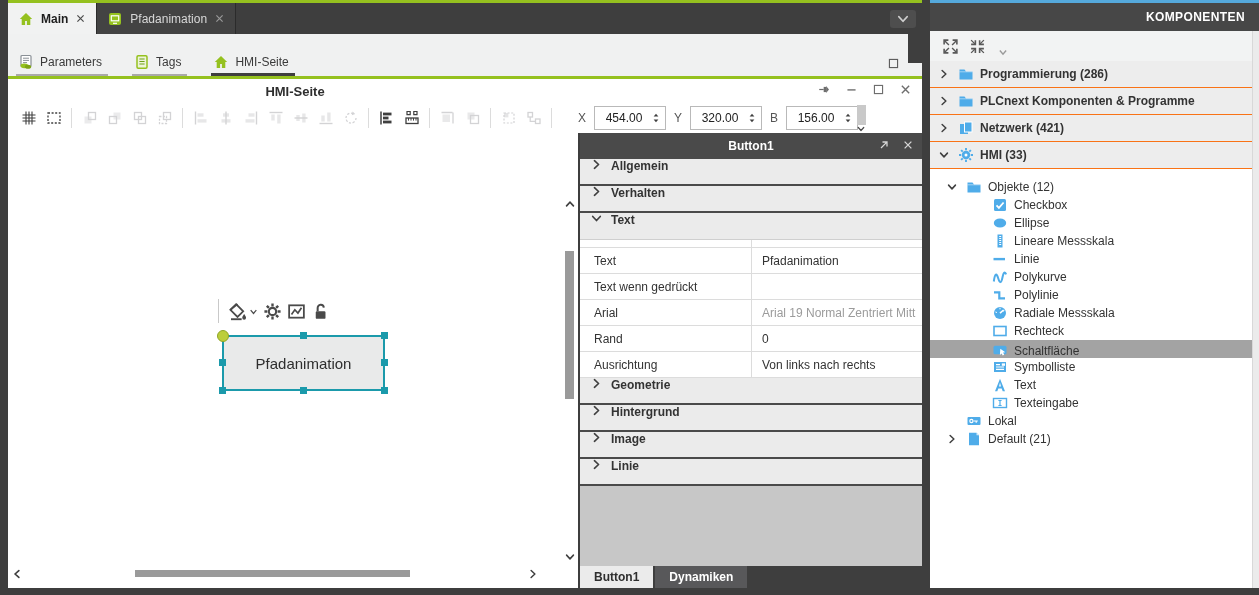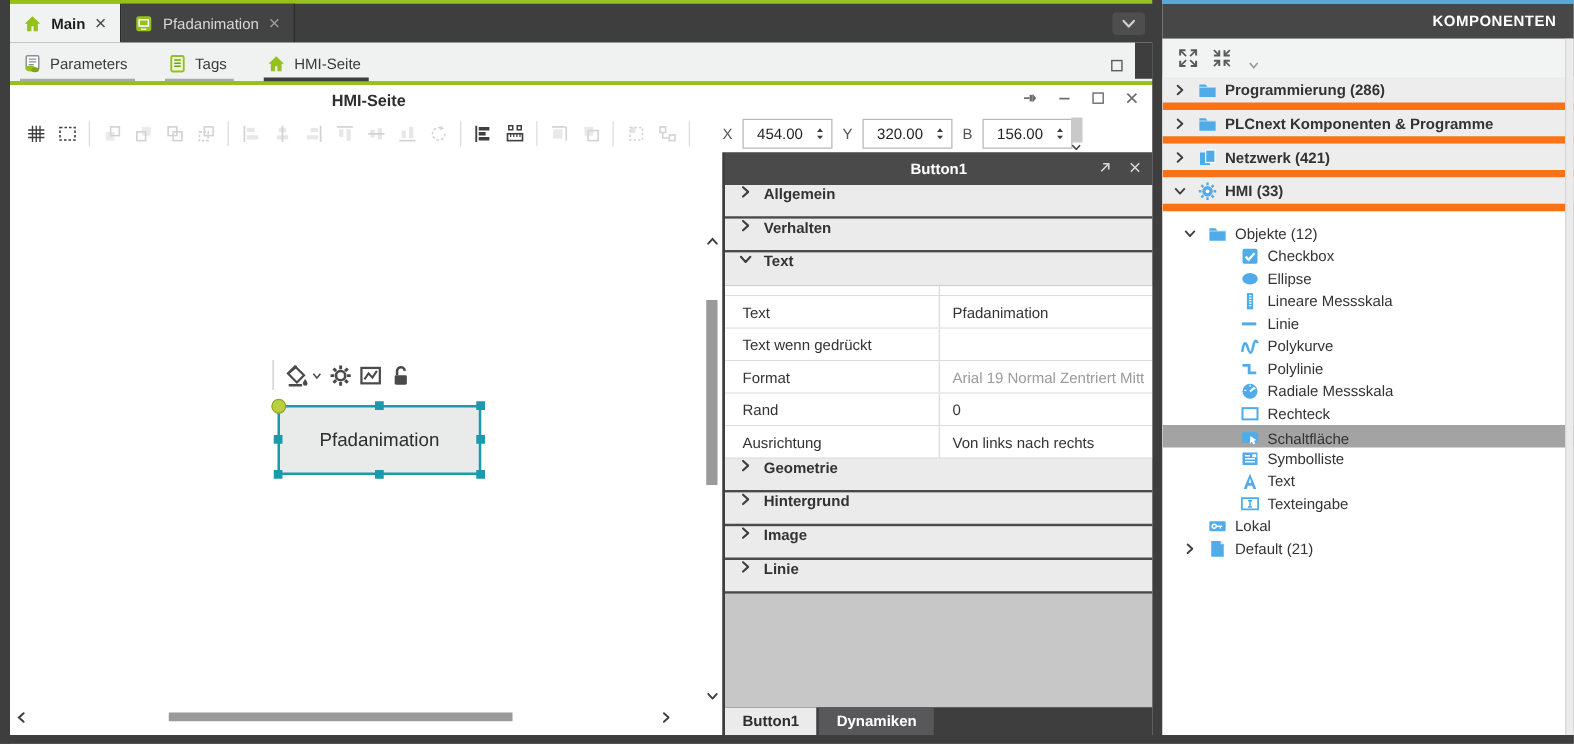--- a/index.html
+++ b/index.html
@@ -9,21 +9,21 @@
   .ic{width:16px;height:16px;display:block;}
   
   .main-col{position:absolute;left:8px;top:0;width:914px;height:588px;display:flex;flex-direction:column;}
   .doc-tabbar{height:34px;background:#3E3E3E;border-top:3px solid #95C11F;display:flex;align-items:stretch;}
   .doctab{display:flex;align-items:center;gap:7px;padding:0 10px;color:#D8D8D8;background:#434343;border-right:1px solid #2B2B2B;cursor:default;}
   .doctab .tclose .ic{width:11px;height:11px;color:#9A9A9A;}
   .doctab.active{background:#F1F2F2;color:#1E1E1E;font-weight:bold;}
   .doctab.active .tclose .ic{color:#4A4A4A;}
   .tab-menu-btn{margin-left:auto;margin-right:6px;align-self:center;width:26px;height:18px;background:#4E4E4E;border-radius:3px;display:flex;align-items:center;justify-content:center;color:#CFCFCF;}
   .tab-menu-btn .ic{width:12px;height:12px;}
-  .sub-tabbar{height:31px;background:#F0F1F1;display:flex;align-items:flex-end;padding-left:8px;position:relative;}
+  .sub-tabbar{height:42px;background:#F0F1F1;display:flex;align-items:flex-end;padding-left:8px;position:relative;}
   .stab{display:flex;align-items:center;gap:6px;height:24px;padding:0 6px 2px 2px;margin-right:24px;border-bottom:2px solid #A9A9A9;color:#3A3A3A;}
   .stab.active{border-bottom:3px solid #3F3F3F;}
   .sub-right{position:absolute;right:22px;bottom:6px;color:#5E5E5E;}
   .sub-right .ic{width:13px;height:13px;}
   .sub-darkend{position:absolute;right:0;top:0;width:14px;height:29px;background:#3E3E3E;}
   .green-bar{height:3px;background:#95C11F;}
   
   .editor{position:relative;flex:1;background:#FFFFFF;overflow:hidden;}
   .ed-title{height:24px;display:flex;align-items:center;position:relative;}
   .ed-title .ttl{position:absolute;left:0;right:340px;text-align:center;font-weight:bold;font-size:13px;color:#2E2E2E;}
@@ -92,21 +92,21 @@
   .kblue{height:3px;background:#55A9DC;}
   .khead{height:28px;background:#474747;color:#fff;font-weight:bold;display:flex;align-items:center;justify-content:flex-end;padding-right:14px;letter-spacing:.4px;}
   .ktools{height:30px;background:#F2F3F3;display:flex;align-items:center;gap:10px;padding-left:12px;color:#595959;}
   .ktools .ic{width:17px;height:17px;}
   .ktools .caret{width:10px;height:10px;color:#9A9A9A;margin-left:2px;align-self:flex-end;margin-bottom:4px;}
   .ktree{flex:1;background:#fff;overflow:hidden;position:relative;}
   .trow{display:flex;align-items:center;gap:6px;height:18px;color:#333;}
   .trow .chev{width:16px;height:16px;display:flex;align-items:center;justify-content:center;color:#3F3F3F;flex:none;}
   .trow .chev .ic{width:10px;height:10px;}
   .trow .nic{width:16px;height:16px;flex:none;color:#4FACE9;}
-  .trow.lvl0{height:27px;background:#EDEDED;font-weight:bold;border-bottom:6px solid #f97316;padding-left:6px;}
+  .trow.lvl0{height:27px;background:#EDEDED;font-weight:bold;border-bottom:1px solid #f97316;padding-left:6px;}
   .trow.lvl1{padding-left:14px;height:18px;}
   .trow.lvl2{padding-left:40px;height:18px;}
   .trow.sel{background:#a3a3a3;align-items:flex-end;}
   .trow.lvl0 + .trow.lvl1{margin-top:9px;text-align:right;}
   .kscroll{position:absolute;right:0;top:31px;bottom:0;width:7px;background:#EBEBEB;border-left:1px solid #D8D8D8;}
   
   .w-left{position:absolute;left:0;top:0;width:8px;height:595px;background:#3E3E3E;}
   .w-bottom{position:absolute;left:0;bottom:0;width:100%;height:7px;background:#3E3E3E;}
   .w-gap{position:absolute;left:922px;top:0;width:8px;height:588px;background:#3E3E3E;}
 </style>
@@ -513,21 +513,21 @@
               </div>
               <div class="prow">
                 <span class="c1">Text</span>
                 <span class="c2 ">Pfadanimation</span>
               </div>
               <div class="prow">
                 <span class="c1">Text wenn gedrückt</span>
                 <span class="c2 "></span>
               </div>
               <div class="prow">
-                <span class="c1">Format</span>
+                <span class="c1">Arial</span>
                 <span class="c2 muted">Arial 19 Normal Zentriert Mitt</span>
               </div>
               <div class="prow">
                 <span class="c1">Rand</span>
                 <span class="c2 ">0</span>
               </div>
               <div class="prow">
                 <span class="c1">Ausrichtung</span>
                 <span class="c2 ">Von links nach rechts</span>
               </div>

